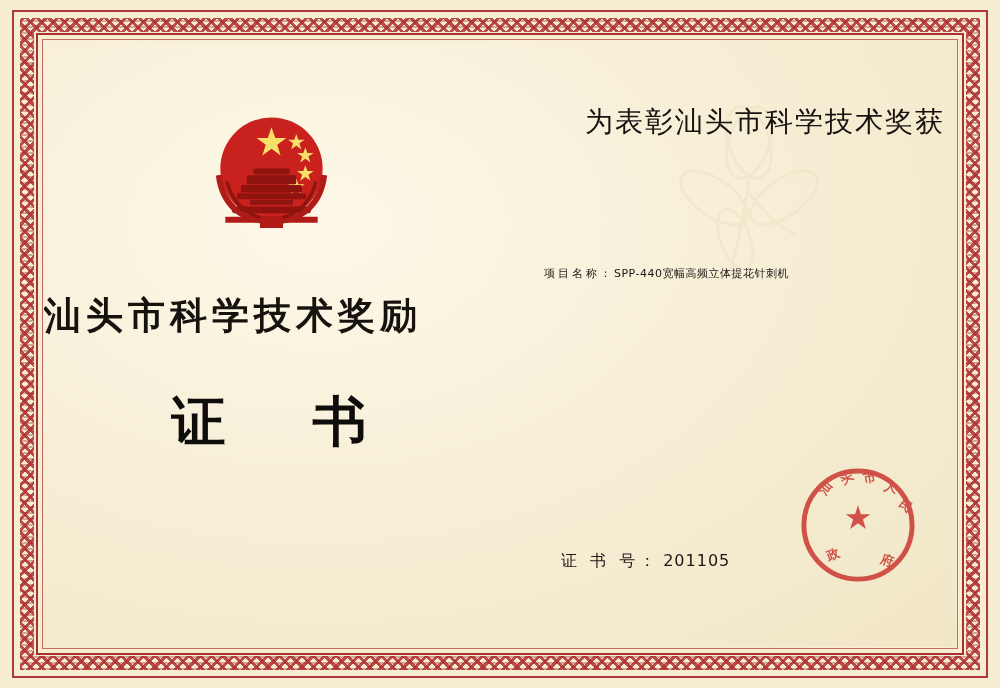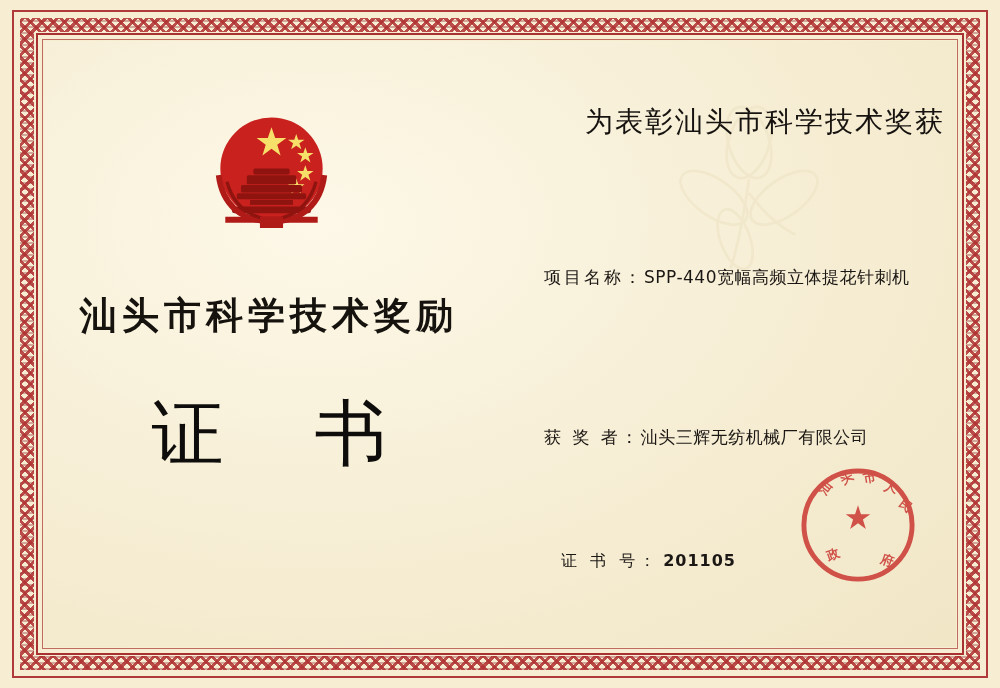--- a/index.html
+++ b/index.html
@@ -115,38 +115,38 @@
     top: 55px;
     width: 165px;
     height: 165px;
   }
 
   .award-title {
     position: absolute;
     left: 0;
     top: 250px;
     width: 450px;
-    text-align: center;
+    text-align: left;
     font-family: "DejaVu Sans", sans-serif;
     font-weight: bold;
     font-size: 37px;
     letter-spacing: 5px;
     color: #16130f;
     white-space: nowrap;
   }
 
   .cert-word {
     position: absolute;
     left: 0;
     top: 345px;
     width: 450px;
     text-align: center;
     font-family: "DejaVu Sans", sans-serif;
-    font-weight: normal;
-    font-size: 72px;
+    font-weight: bold;
+    font-size: 54px;
     letter-spacing: 34px;
     text-indent: 34px;
     color: #0f0d0b;
     white-space: nowrap;
   }
 
   
   .right-col {
     position: absolute;
     left: 455px;
@@ -169,21 +169,21 @@
     margin-left: 41px;
   }
   .citation .line2 {
     display: block;
   }
 
   .field {
     position: absolute;
     left: 45px;
     width: 420px;
-    font-size: 17px;
+    font-size: 11px;
     letter-spacing: 1px;
     white-space: nowrap;
     color: #1b1714;
   }
   .field .label {
     letter-spacing: 3px;
   }
   .field .value {
     font-family: "DejaVu Sans", sans-serif;
     letter-spacing: 0.5px;
@@ -197,21 +197,21 @@
     position: absolute;
     left: 45px;
     top: 510px;
     width: 420px;
     font-size: 16px;
     letter-spacing: 1px;
     color: #1b1714;
     white-space: nowrap;
   }
   .footer-row .cert-no-label { letter-spacing: 4px; margin-left: 17px; }
-  .footer-row .cert-no-value { margin-left: 4px; font-weight: bold; letter-spacing: 1px; margin-top: 17px; }
+  .footer-row .cert-no-value { margin-left: 4px; font-weight: normal; letter-spacing: 1px; margin-top: 17px; }
   .footer-row .date {
     position: absolute;
     right: 0;
     top: 0;
     letter-spacing: 3px;
   }
 
   
   .seal {
     position: absolute;
@@ -285,23 +285,20 @@
 
       <div class="citation">
         <span class="line1">为表彰汕头市科学技术奖获</span>
       </div>
 
       <div class="field field-project">
         <span class="label">项目名称：</span><span class="value">SPP-440宽幅高频立体提花针刺机</span>
       </div>
 
 
-      <div class="field field-winner">
-        <span class="label">获 奖 者：</span><span class="value">汕头三辉无纺机械厂有限公司</span>
-      </div>
 
       <div class="footer-row">
         <span class="cert-no-label">证 书 号：</span><span class="cert-no-value">201105</span>
       </div>
 
       <svg class="seal" viewBox="0 0 120 120">
         <circle cx="60" cy="60" r="55" fill="none" stroke="#c8302b" stroke-width="5"></circle>
         <g fill="#c8302b">
           <polygon points="60,40 63,49 72.5,49 65,54.5 68,64 60,58.2 52,64 55,54.5 47.5,49 57,49"></polygon>
         </g>

